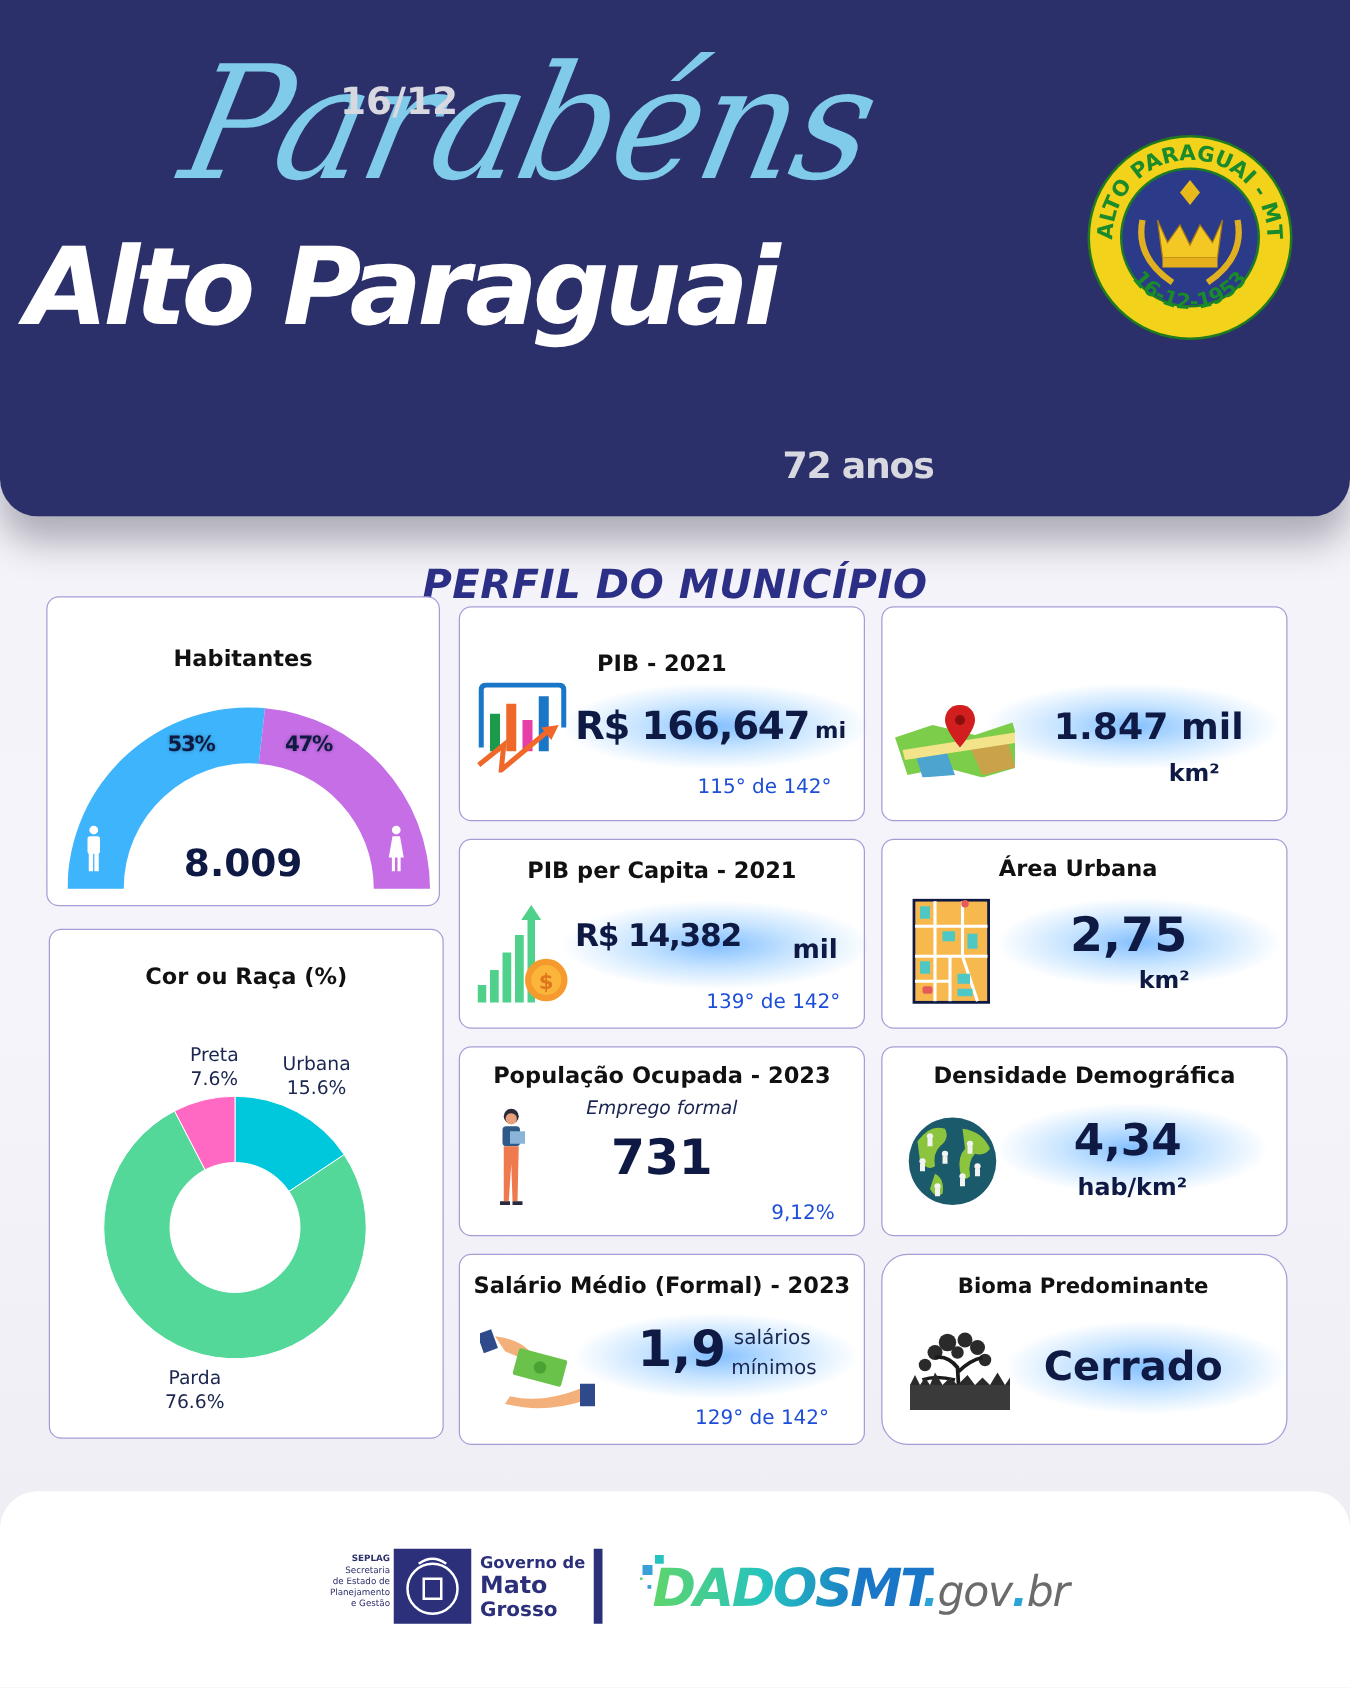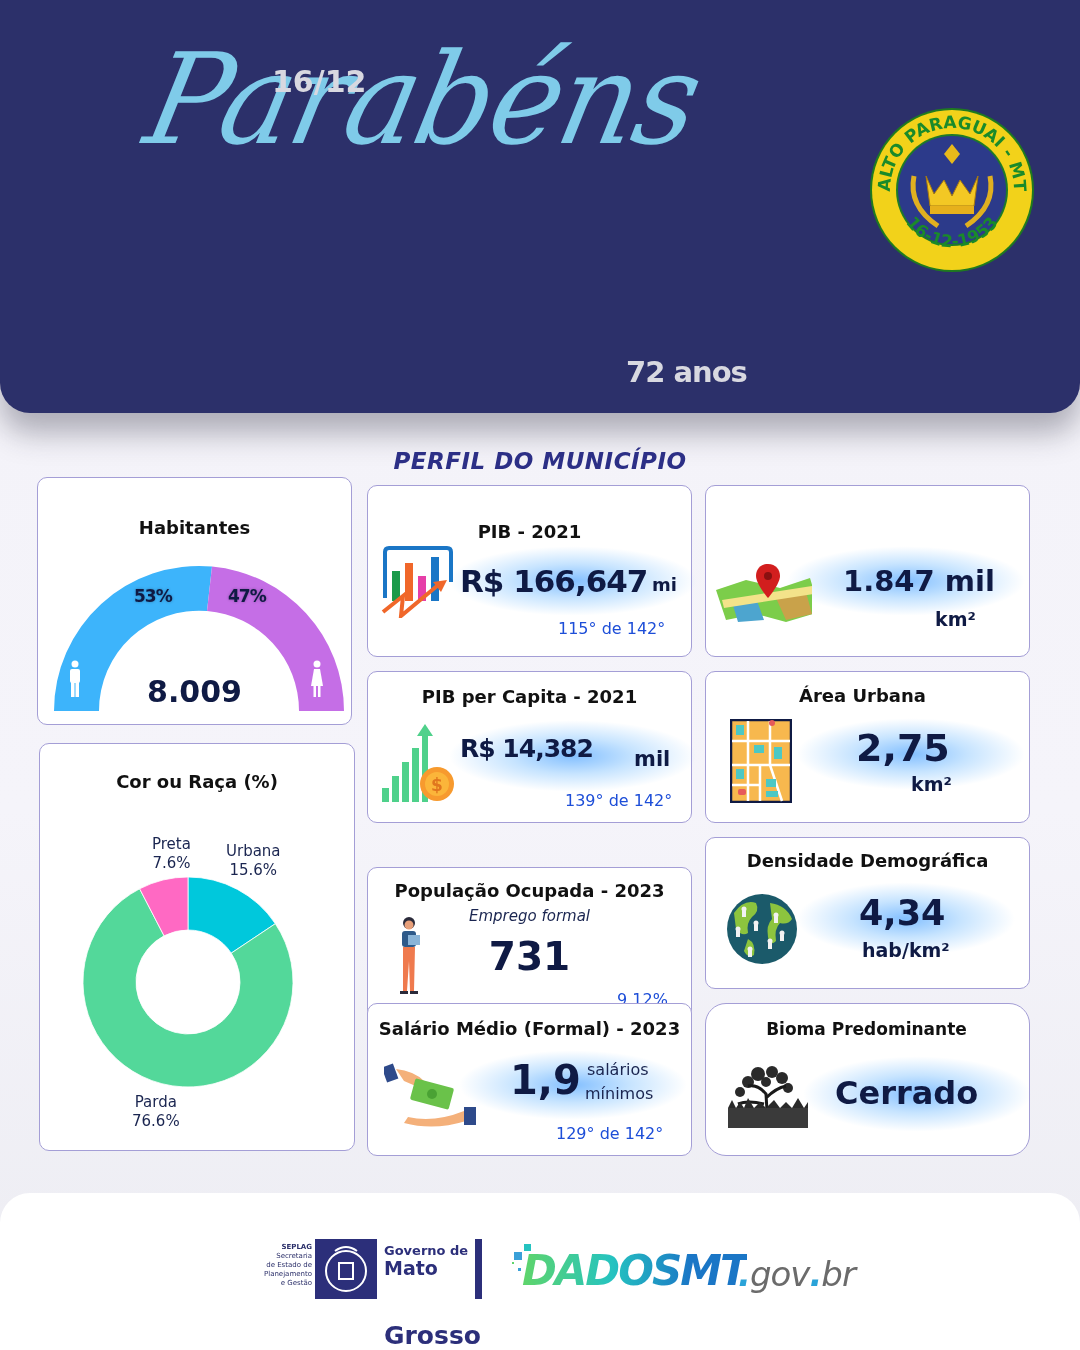--- a/index.html
+++ b/index.html
@@ -37,21 +37,21 @@
   .years {
     position: absolute; left: 626px; top: 355px;
     font-family: "DejaVu Sans", sans-serif; font-weight: bold;
     font-size: 29px; color: #d8d8e0; letter-spacing: -1px;
   }
   .seal { position: absolute; left: 868px; top: 106px; width: 168px; height: 168px; }
 
   .section-title {
     position: absolute; left: 0; width: 1080px; top: 448px; text-align: center;
     font-family: "DejaVu Sans", sans-serif; font-weight: bold; font-style: italic;
-    font-size: 23px; color: #2c2f86; letter-spacing: 0.5px;
+    font-size: 32px; color: #2c2f86; letter-spacing: 0.5px;
   }
   .card {
     position: absolute; background: #ffffff;
     border: 1.5px solid #a49ed6; border-radius: 10px;
   }
   .card-title {
     position: absolute; left: 0; right: 0; text-align: center;
     font-family: "DejaVu Sans", sans-serif; font-weight: bold; font-size: 18px; color: #111;
   }
   .glow {
@@ -93,20 +93,21 @@
     font-family: "DejaVu Sans", sans-serif; font-style: italic; font-size: 34px; color: #6b6b6b; letter-spacing: -1px;
   }
   .govbr .dot { color: #2aa3d8; font-weight: bold; }
 </style>
 </head>
 <body>
 
 <div class="header">
   <div class="script-title">Parabéns</div>
   <div class="date">16/12</div>
+  <div class="city">Alto Paraguai</div>
   <div class="years">72 anos</div>
 
   <svg class="seal" viewBox="0 0 168 168">
     <defs>
       <path id="topArc" d="M 22 84 A 62 62 0 0 1 146 84"></path>
       <path id="botArc" d="M 30 100 A 56 56 0 0 0 138 100"></path>
     </defs>
     <circle cx="84" cy="84" r="82" fill="#1f7a1f"></circle>
     <circle cx="84" cy="84" r="80" fill="#f2d21a"></circle>
     <circle cx="84" cy="84" r="56" fill="#1e7a28"></circle>
@@ -235,21 +236,21 @@
     <rect x="6" y="50" width="8" height="10" fill="#4dc8c4"></rect>
     <rect x="36" y="60" width="10" height="8" fill="#4dc8c4"></rect>
     <rect x="36" y="72" width="12" height="6" fill="#4dc8c4"></rect>
     <rect x="8" y="70" width="8" height="6" rx="2" fill="#e65a5a"></rect>
     <circle cx="42" cy="4" r="3" fill="#e65a5a"></circle>
   </svg>
   <div class="big" style="left:150px; top:54px; font-size:38px;">2,75</div>
   <div class="unit" style="left:205px; top:101px; font-size:19px;">km²</div>
 </div>
 
-<div class="card" style="left:367px; top:867px; width:325px; height:152px;">
+<div class="card" style="left:367px; top:837px; width:325px; height:152px;">
   <div class="card-title" style="top:12px;">População  Ocupada - 2023</div>
   <div class="small" style="left:0; right:0; text-align:center; top:39px; font-size:15px; font-style:italic; color:#1a2550;">Emprego formal</div>
   <svg style="position:absolute; left:26px; top:47px;" width="36" height="82" viewBox="0 0 36 82">
     <circle cx="15" cy="8" r="6" fill="#2a2a3a"></circle>
     <circle cx="15" cy="10" r="4.5" fill="#e8a07a"></circle>
     <rect x="8" y="16" width="14" height="16" rx="3" fill="#2e5a8a"></rect>
     <rect x="14" y="20" width="12" height="10" fill="#8ab4d8"></rect>
     <path d="M9 32 L21 32 L20 76 L16 76 L15 46 L13 76 L9 76 Z" fill="#ef7a4e"></path>
     <rect x="6" y="76" width="8" height="3" fill="#2a2a3a"></rect>
     <rect x="16" y="76" width="8" height="3" fill="#2a2a3a"></rect>
@@ -335,21 +336,21 @@
 <div class="gov-box">
   <svg width="62" height="60" viewBox="0 0 62 60">
     <circle cx="31" cy="32" r="20" fill="none" stroke="#ffffff" stroke-width="2"></circle>
     <rect x="24" y="24" width="14" height="16" fill="none" stroke="#ffffff" stroke-width="2"></rect>
     <path d="M20 12 Q31 4 42 12" stroke="#ffffff" stroke-width="2" fill="none"></path>
   </svg>
 </div>
 <div class="gov-text">
   <div style="font-size:13px;">Governo de</div>
   <div style="font-size:19px; line-height:19px;">Mato</div>
-  <div style="font-size:25px; line-height:19px;margin-top:48px;">Grosso</div>
+  <div style="font-size:16px; line-height:19px;">Grosso</div>
 </div>
 <div class="gov-bar"></div>
 <svg style="position:absolute; left:512px; top:1242px;" width="24" height="40" viewBox="0 0 24 40">
   <rect x="2" y="10" width="8" height="8" fill="#3aa0d8"></rect>
   <rect x="12" y="2" width="7" height="7" fill="#25c3c0"></rect>
   <rect x="6" y="26" width="3" height="3" fill="#3aa0d8"></rect>
   <rect x="0" y="20" width="2" height="2" fill="#5fd56a"></rect>
 </svg>
 <div class="dados">DADOSMT</div>
 <div class="govbr">

